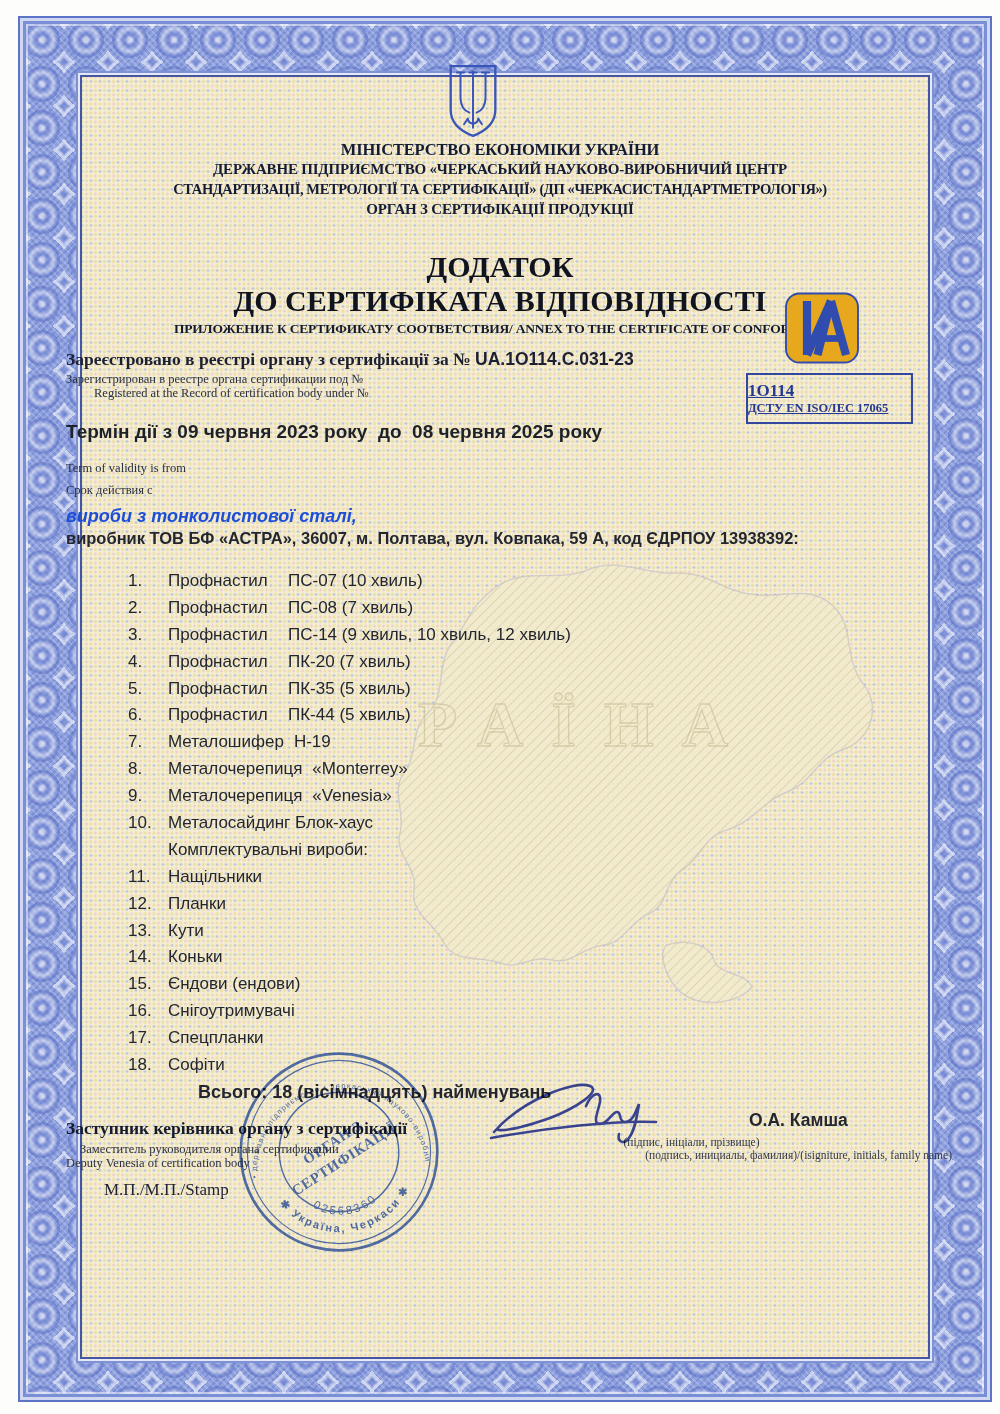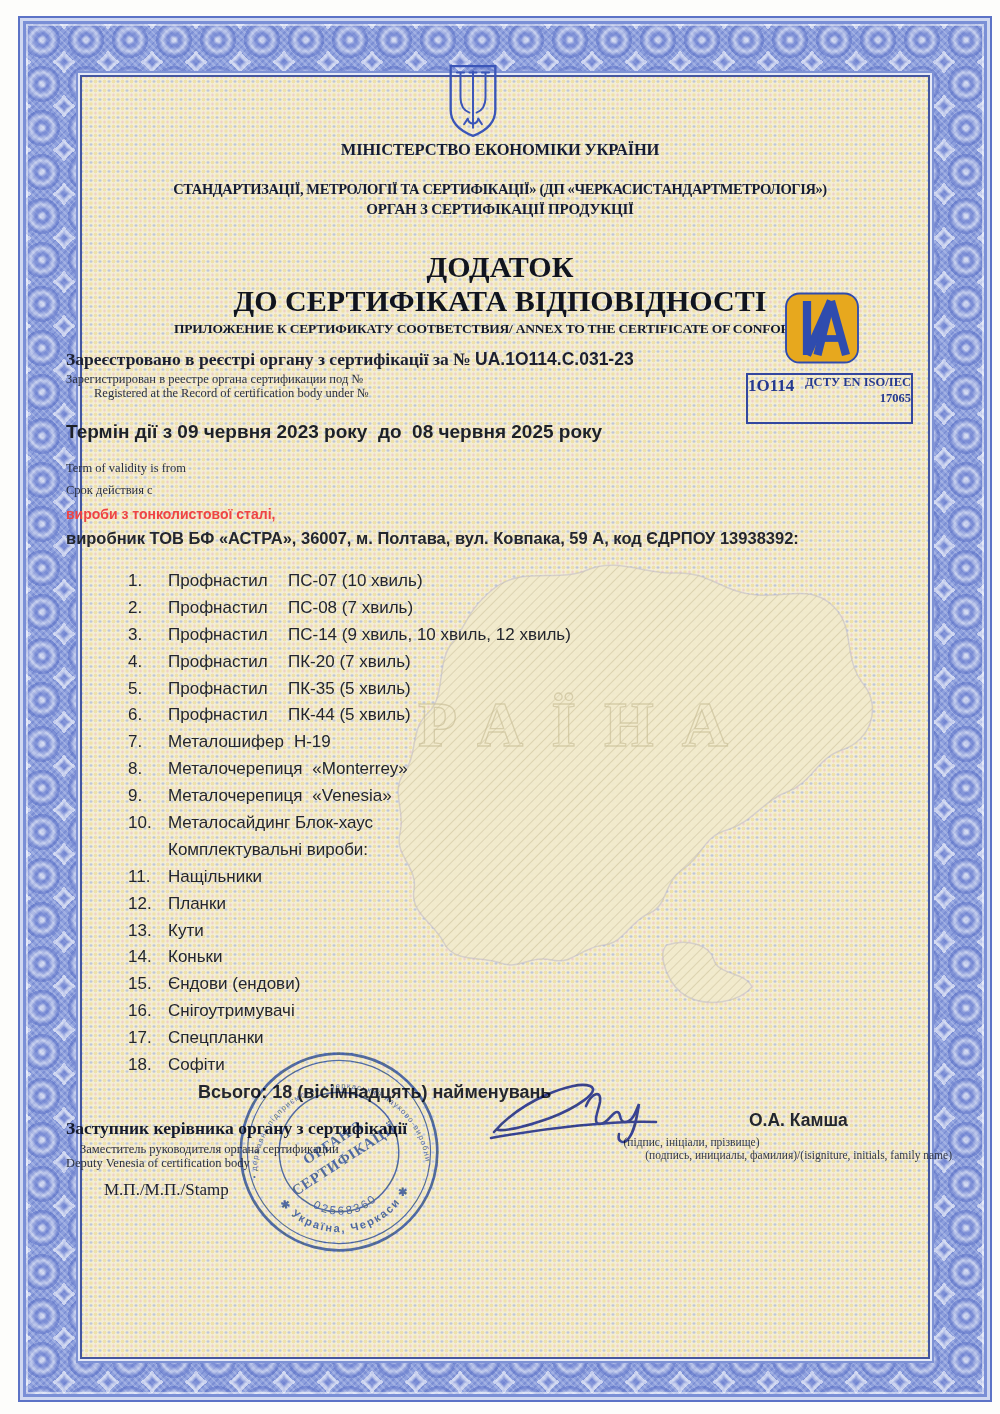--- a/index.html
+++ b/index.html
@@ -31,22 +31,22 @@
     border:2px solid #44569f;
     box-shadow:0 0 0 2px rgba(255,255,255,.8), 0 0 0 4px #7e92d4;}
   .ctr{left:0;right:0;text-align:center;}
   .serif{font-family:"Liberation Serif",serif;}
   .sans{font-family:"Liberation Sans",sans-serif;}
   .b{font-weight:bold;}
   .hdr{color:#141c33;letter-spacing:-0.2px;}
   .small{font-size:12.5px;color:#2a3040;}
   .keep-spaces{white-space:pre-wrap;}
   .acc-box{position:absolute;left:746px;top:373px;width:163px;height:47px;
-    border:2px solid #33479f;color:#24398f;text-align:right;line-height:1.25;
-    display:flex;flex-direction:row;justify-content:center;}
+    border:2px solid #33479f;color:#24398f;text-align:left;line-height:1.25;
+    display:flex;flex-direction:column;justify-content:center;text-decoration:underline;}
   .items{position:absolute;left:128px;top:568px;width:660px;
     font-family:"Liberation Sans",sans-serif;font-weight:normal;font-size:17px;color:#23262e;}
   .item-row{height:26.9px;line-height:26.9px;white-space:nowrap;}
   .item-num{display:inline-block;width:40px;}
   .item-name{display:inline-block;min-width:110px;margin-right:10px;}
   .wm-text{position:absolute;left:418px;top:688px;font-family:"Liberation Serif",serif;
     font-weight:bold;font-size:64px;letter-spacing:28px;color:transparent;
     -webkit-text-stroke:1.3px rgba(196,186,146,0.75);opacity:.8;}
   .stamp-wrap{position:absolute;left:233px;top:1046px;width:212px;height:212px;
     mix-blend-mode:multiply;opacity:.88;transform:rotate(-7deg);}
@@ -86,20 +86,21 @@
       <path d="M14,11 V38 C14,48 19,53 24,55"></path>
       <path d="M42,11 V38 C42,48 37,53 32,55"></path>
       <path d="M10,10 H18 M24,10 H32 M38,10 H46"></path>
       <path d="M22,62 C24,69 32,69 34,62"></path>
       <path d="M28,62 V72"></path>
       <path d="M22,62 L18,68 M34,62 L38,68"></path>
     </g>
   </svg>
 
   <div class="abs ctr serif b hdr" style="top:140px;font-size:16.5px;">МІНІСТЕРСТВО ЕКОНОМІКИ УКРАЇНИ</div>
+  <div class="abs ctr serif b hdr" style="top:161px;font-size:15px;">ДЕРЖАВНЕ ПІДПРИЄМСТВО «ЧЕРКАСЬКИЙ НАУКОВО-ВИРОБНИЧИЙ ЦЕНТР</div>
   <div class="abs ctr serif b hdr" style="top:181px;font-size:14.5px;letter-spacing:-0.4px;">СТАНДАРТИЗАЦІЇ, МЕТРОЛОГІЇ ТА СЕРТИФІКАЦІЇ» (ДП «ЧЕРКАСИСТАНДАРТМЕТРОЛОГІЯ»)</div>
   <div class="abs ctr serif b hdr" style="top:201px;font-size:15px;">ОРГАН З СЕРТИФІКАЦІЇ ПРОДУКЦІЇ</div>
 
   <div class="abs ctr serif b" style="top:250px;font-size:30px;color:#10141f;">ДОДАТОК</div>
   <div class="abs ctr serif b" style="top:284px;font-size:30px;color:#10141f;">ДО СЕРТИФІКАТА ВІДПОВІДНОСТІ</div>
   <div class="abs ctr serif b" style="top:321px;font-size:13.5px;letter-spacing:-0.2px;color:#131a2c;">ПРИЛОЖЕНИЕ К СЕРТИФИКАТУ СООТВЕТСТВИЯ/ ANNEX TO THE CERTIFICATE OF CONFORMITY</div>
 
   <svg class="abs" style="left:784px;top:292px;" width="76" height="72" viewBox="0 0 100 96">
     <rect x="2" y="2" width="96" height="92" rx="18" fill="#e7a81e" stroke="#2f4cae" stroke-width="2.5"></rect>
     <g stroke="#2f4cae" stroke-width="11" fill="none">
@@ -119,21 +120,21 @@
 
   <div class="acc-box">
     <div class="serif b" style="font-size:17px;">1О114</div>
     <div class="serif b" style="font-size:12.5px;">ДСТУ EN ISO/IEC 17065</div>
   </div>
 
   <div class="abs sans b keep-spaces" style="left:66px;top:421px;font-size:19px;color:#1d2128;">Термін дії з 09 червня 2023 року  до  08 червня 2025 року</div>
   <div class="abs serif small" style="left:66px;top:447px;margin-top:36px;">Срок действия с</div>
   <div class="abs serif small" style="left:66px;top:461px;">Term of validity is from</div>
 
-  <div class="abs sans b" style="left:66px;top:506px;font-size:14px;color:#ef4444;">вироби з тонколистової сталі,</div>
+  <div class="abs sans b" style="left:66px;top:506px;font-size:18px;color:#1d4ed8;font-style:italic;">вироби з тонколистової сталі,</div>
   <div class="abs sans b" style="left:66px;top:529px;font-size:16.5px;color:#23262e;">виробник ТОВ БФ «АСТРА», 36007, м. Полтава, вул. Ковпака, 59 А, код ЄДРПОУ 13938392:</div>
 
   <div class="items" id="items-list">
       <div class="item-row">
     <span class="item-num">1.</span><span class="item-name">Профнастил</span><span class="item-detail">ПС-07 (10 хвиль)</span>
   </div>
       <div class="item-row">
     <span class="item-num">2.</span><span class="item-name">Профнастил</span><span class="item-detail">ПС-08 (7 хвиль)</span>
   </div>
       <div class="item-row">

